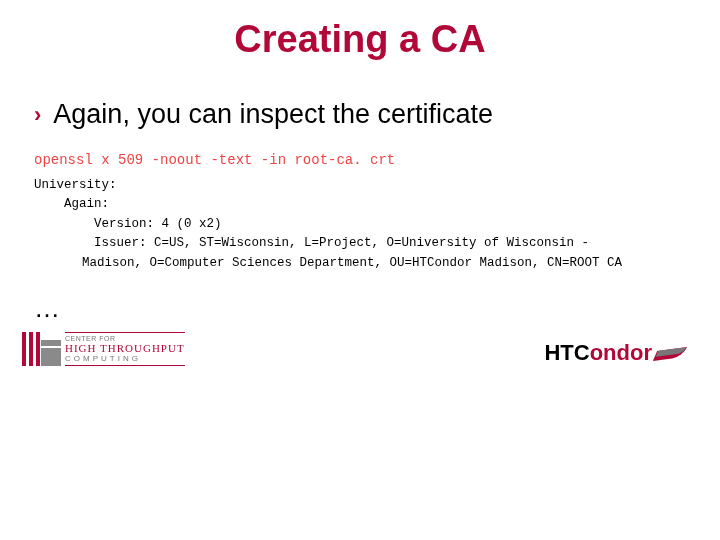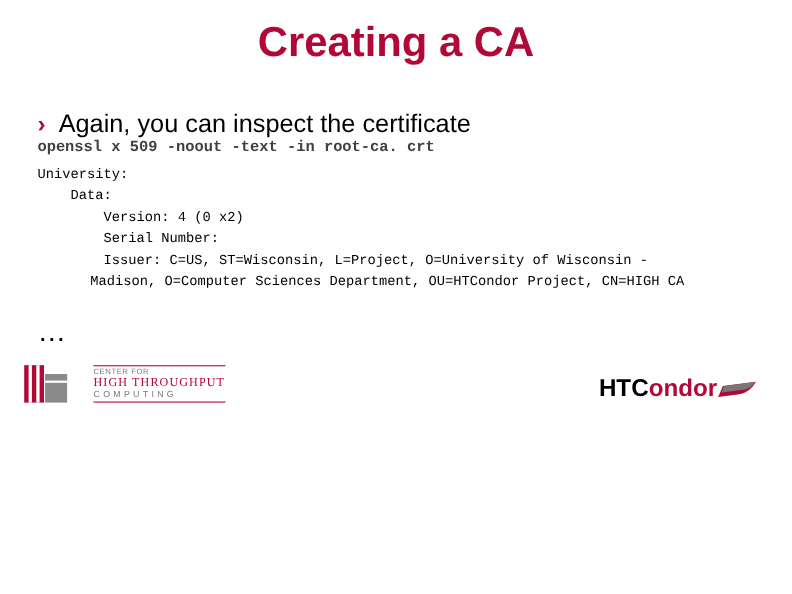--- a/index.html
+++ b/index.html
@@ -1,32 +1,32 @@
 <!DOCTYPE html>
 <html><head>
 <meta charset="utf-8">
 <style>
   * { margin: 0; padding: 0; box-sizing: border-box; }
   html, body { width: 720px; height: 540px; background: #fff; font-family: Arial, Helvetica, sans-serif; overflow: hidden; }
   .slide { position: relative; width: 720px; height: 384px; padding: 18px 34px 0 34px; }
   .title { font-size: 38px; font-weight: 700; color: #b20838; text-align: center; letter-spacing: 0px; }
   .bullet-row { display: flex; align-items: center; margin-top: 38px; }
   .chevron { color: #b20838; font-weight: 700; font-size: 22px; margin-right: 12px; line-height: 1; }
-  .bullet-text { font-size: 23px; color: #000; }
-  .command { font-family: "Courier New", Courier, monospace; font-size: 14px; font-weight: 700; color: #404040; white-space: nowrap; }
+  .bullet-text { font-size: 27px; color: #000; }
+  .command { font-family: "Courier New", Courier, monospace; font-size: 14px; font-weight: 400; color: #ef4444; margin-top: 22px; white-space: nowrap; }
   .cert-block { font-family: "Courier New", Courier, monospace; font-size: 12.5px; color: #000; margin-top: 8px; line-height: 1.55; }
   .cert-block .l0 { padding-left: 0; }
   .cert-block .l1 { padding-left: 30px; }
   .cert-block .l2 { padding-left: 60px; }
   .cert-block .l3 { padding-left: 90px; }
   .cert-block .l25 { padding-left: 48px; }
   .ellipsis { font-size: 26px; color: #000; margin-top: 20px; }
   .footer { position: absolute; bottom: 18px; left: 0; right: 0; display: flex; justify-content: space-between; align-items: flex-end; padding: 0 30px 0 22px; }
   
-  .left-logo { display: flex; align-items: flex-end; gap: 24px; }
+  .left-logo { display: flex; align-items: flex-end; gap: 4px; }
   .ht-mark { display: flex; align-items: flex-end; }
   .ht-h { width: 18px; height: 34px; background: #b20838; position: relative; }
   .ht-h::before { content:""; position:absolute; left:4px; top:0; width:3px; height:100%; background:#fff; }
   .ht-h::after  { content:""; position:absolute; right:4px; top:0; width:3px; height:100%; background:#fff; }
   .ht-t { width: 20px; height: 26px; background: #8a8a8a; margin-left: 1px; position: relative; }
   .ht-t::before { content:""; position:absolute; left:0; top:0; width:100%; height:6px; background:#8a8a8a; border-bottom:2px solid #fff; }
   .ht-text { border-top: 1px solid #b20838; border-bottom: 1px solid #b20838; padding: 2px 0; }
   .ht-text .t1 { font-size: 7px; color: #777; letter-spacing: 0.5px; }
   .ht-text .t2 { font-family: Georgia, 'Times New Roman', serif; font-size: 11px; color: #b20838; letter-spacing: 1px; }
   .ht-text .t3 { font-size: 8px; color: #777; letter-spacing: 3px; }
@@ -48,25 +48,24 @@
 
   <div class="bullet-row">
     <span class="chevron">›</span>
     <span class="bullet-text">Again, you can inspect the certificate</span>
   </div>
 
   <div class="command">openssl x 509 -noout -text -in root-ca. crt</div>
 
   <div class="cert-block">
     <div class="l0">University:</div>
-    <div class="l1">Data:</div>
+    <div class="l1">Again:</div>
     <div class="l2">Version: 4 (0 x2)</div>
-    <div class="l2">Serial Number:</div>
     <div class="l2">Issuer: C=US, ST=Wisconsin, L=Project, O=University of Wisconsin -</div>
-    <div class="l25">Madison, O=Computer Sciences Department, OU=HTCondor Project, CN=HIGH CA</div>
+    <div class="l25">Madison, O=Computer Sciences Department, OU=HTCondor Madison, CN=ROOT CA</div>
   </div>
 
   <div class="ellipsis">…</div>
 
   <div class="footer">
     <div class="left-logo">
       <div class="ht-mark">
         <div class="ht-h"></div>
         <div class="ht-t"></div>
       </div>

